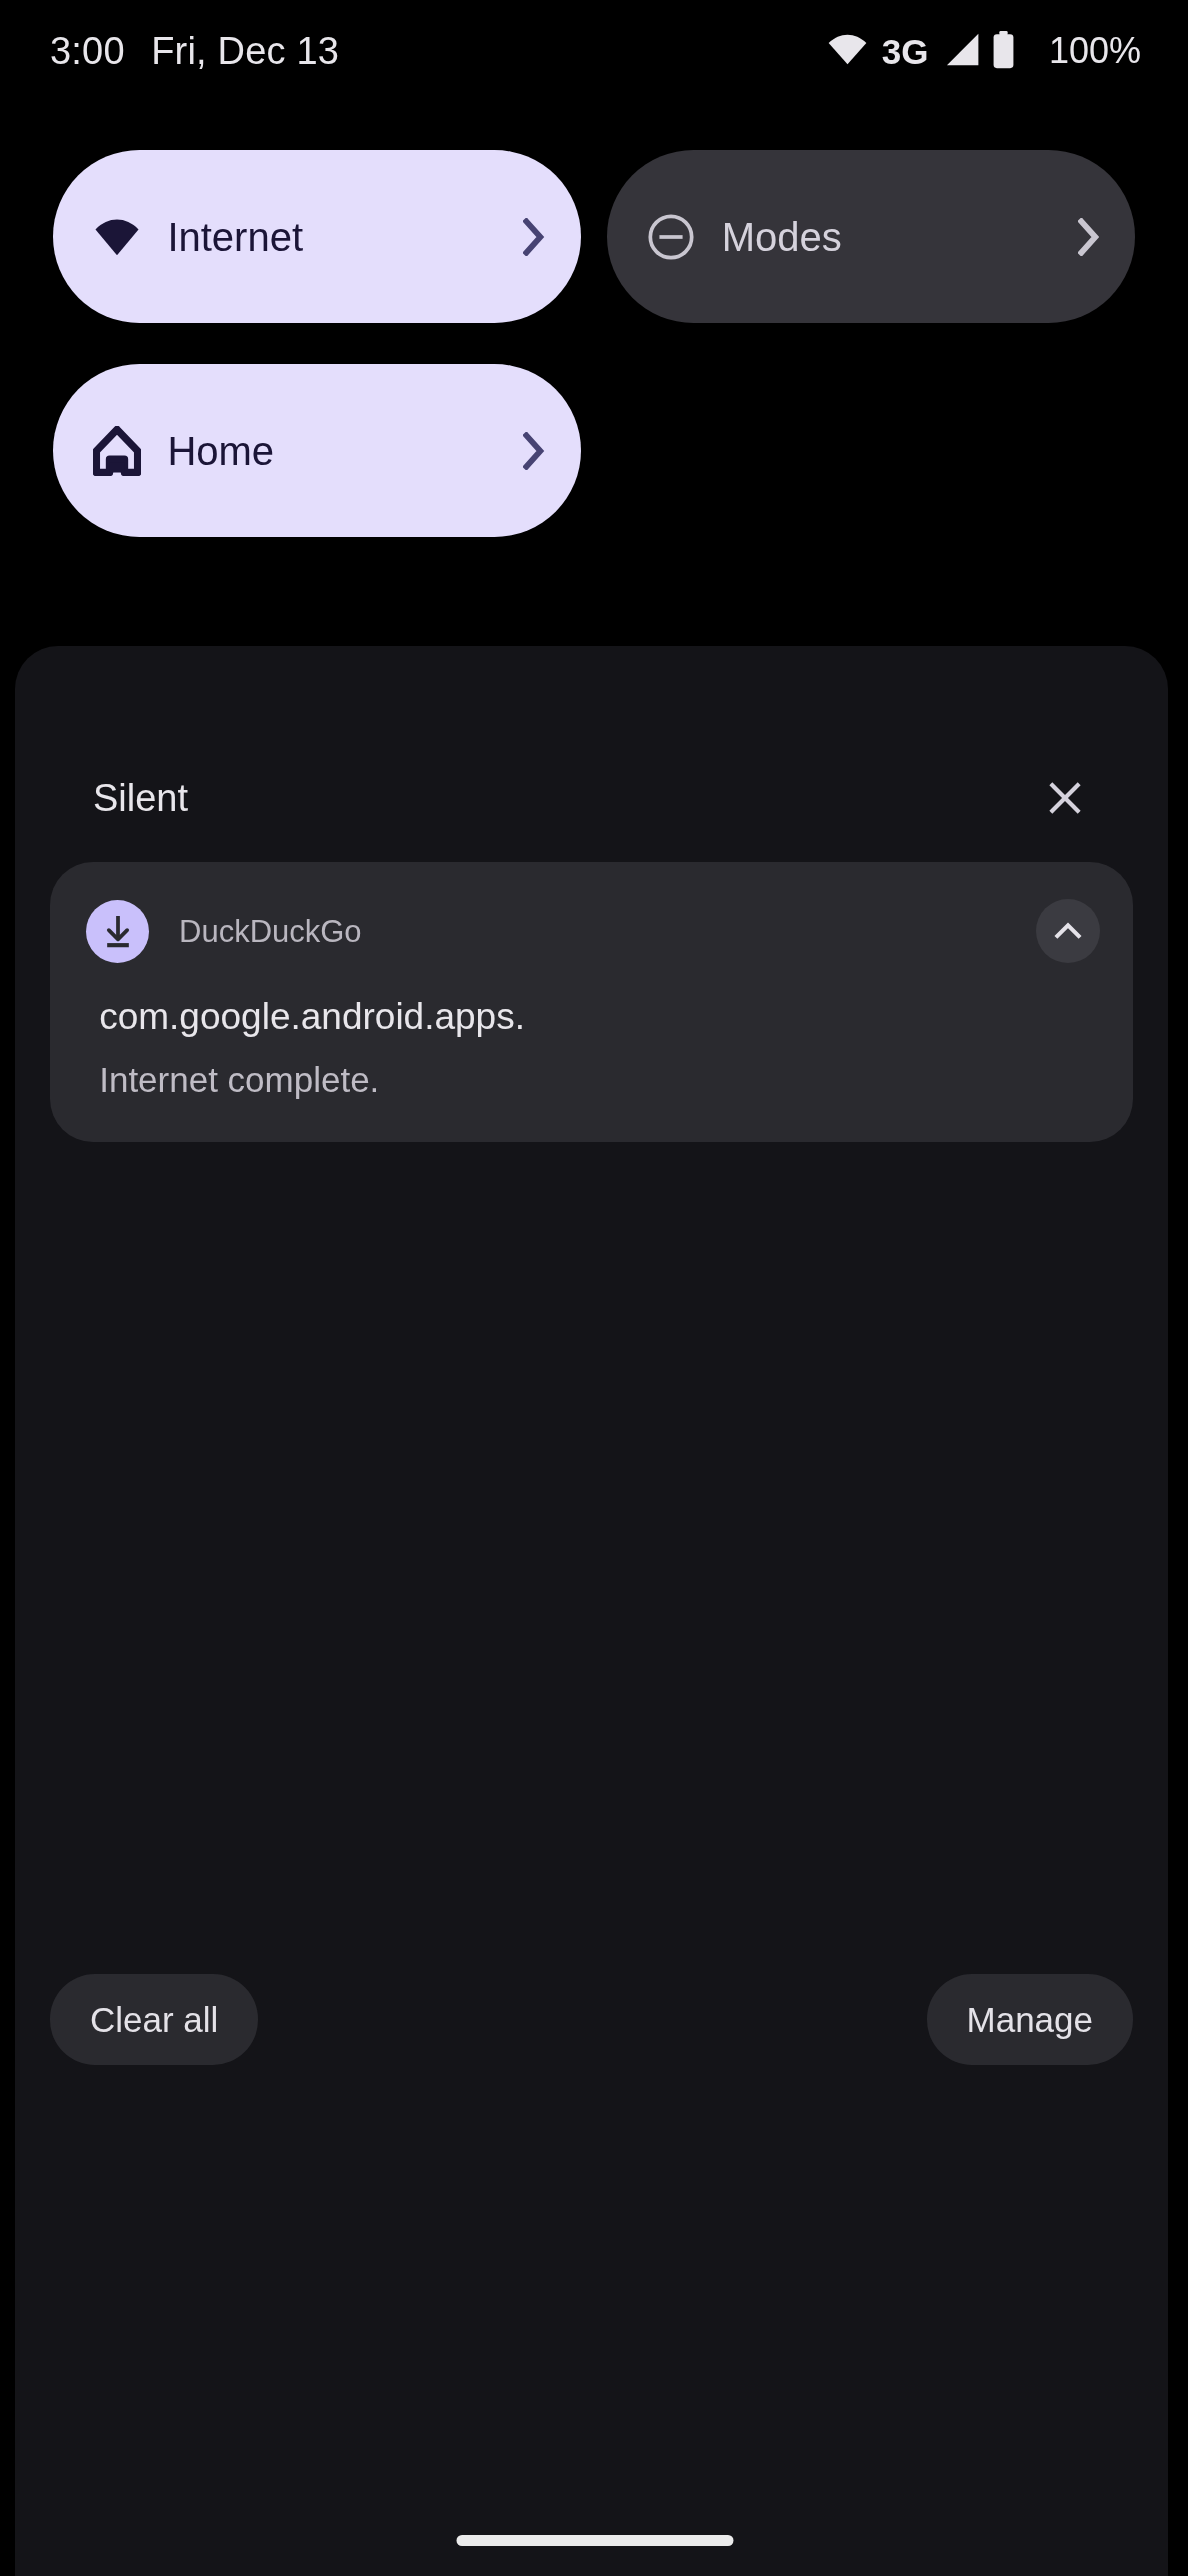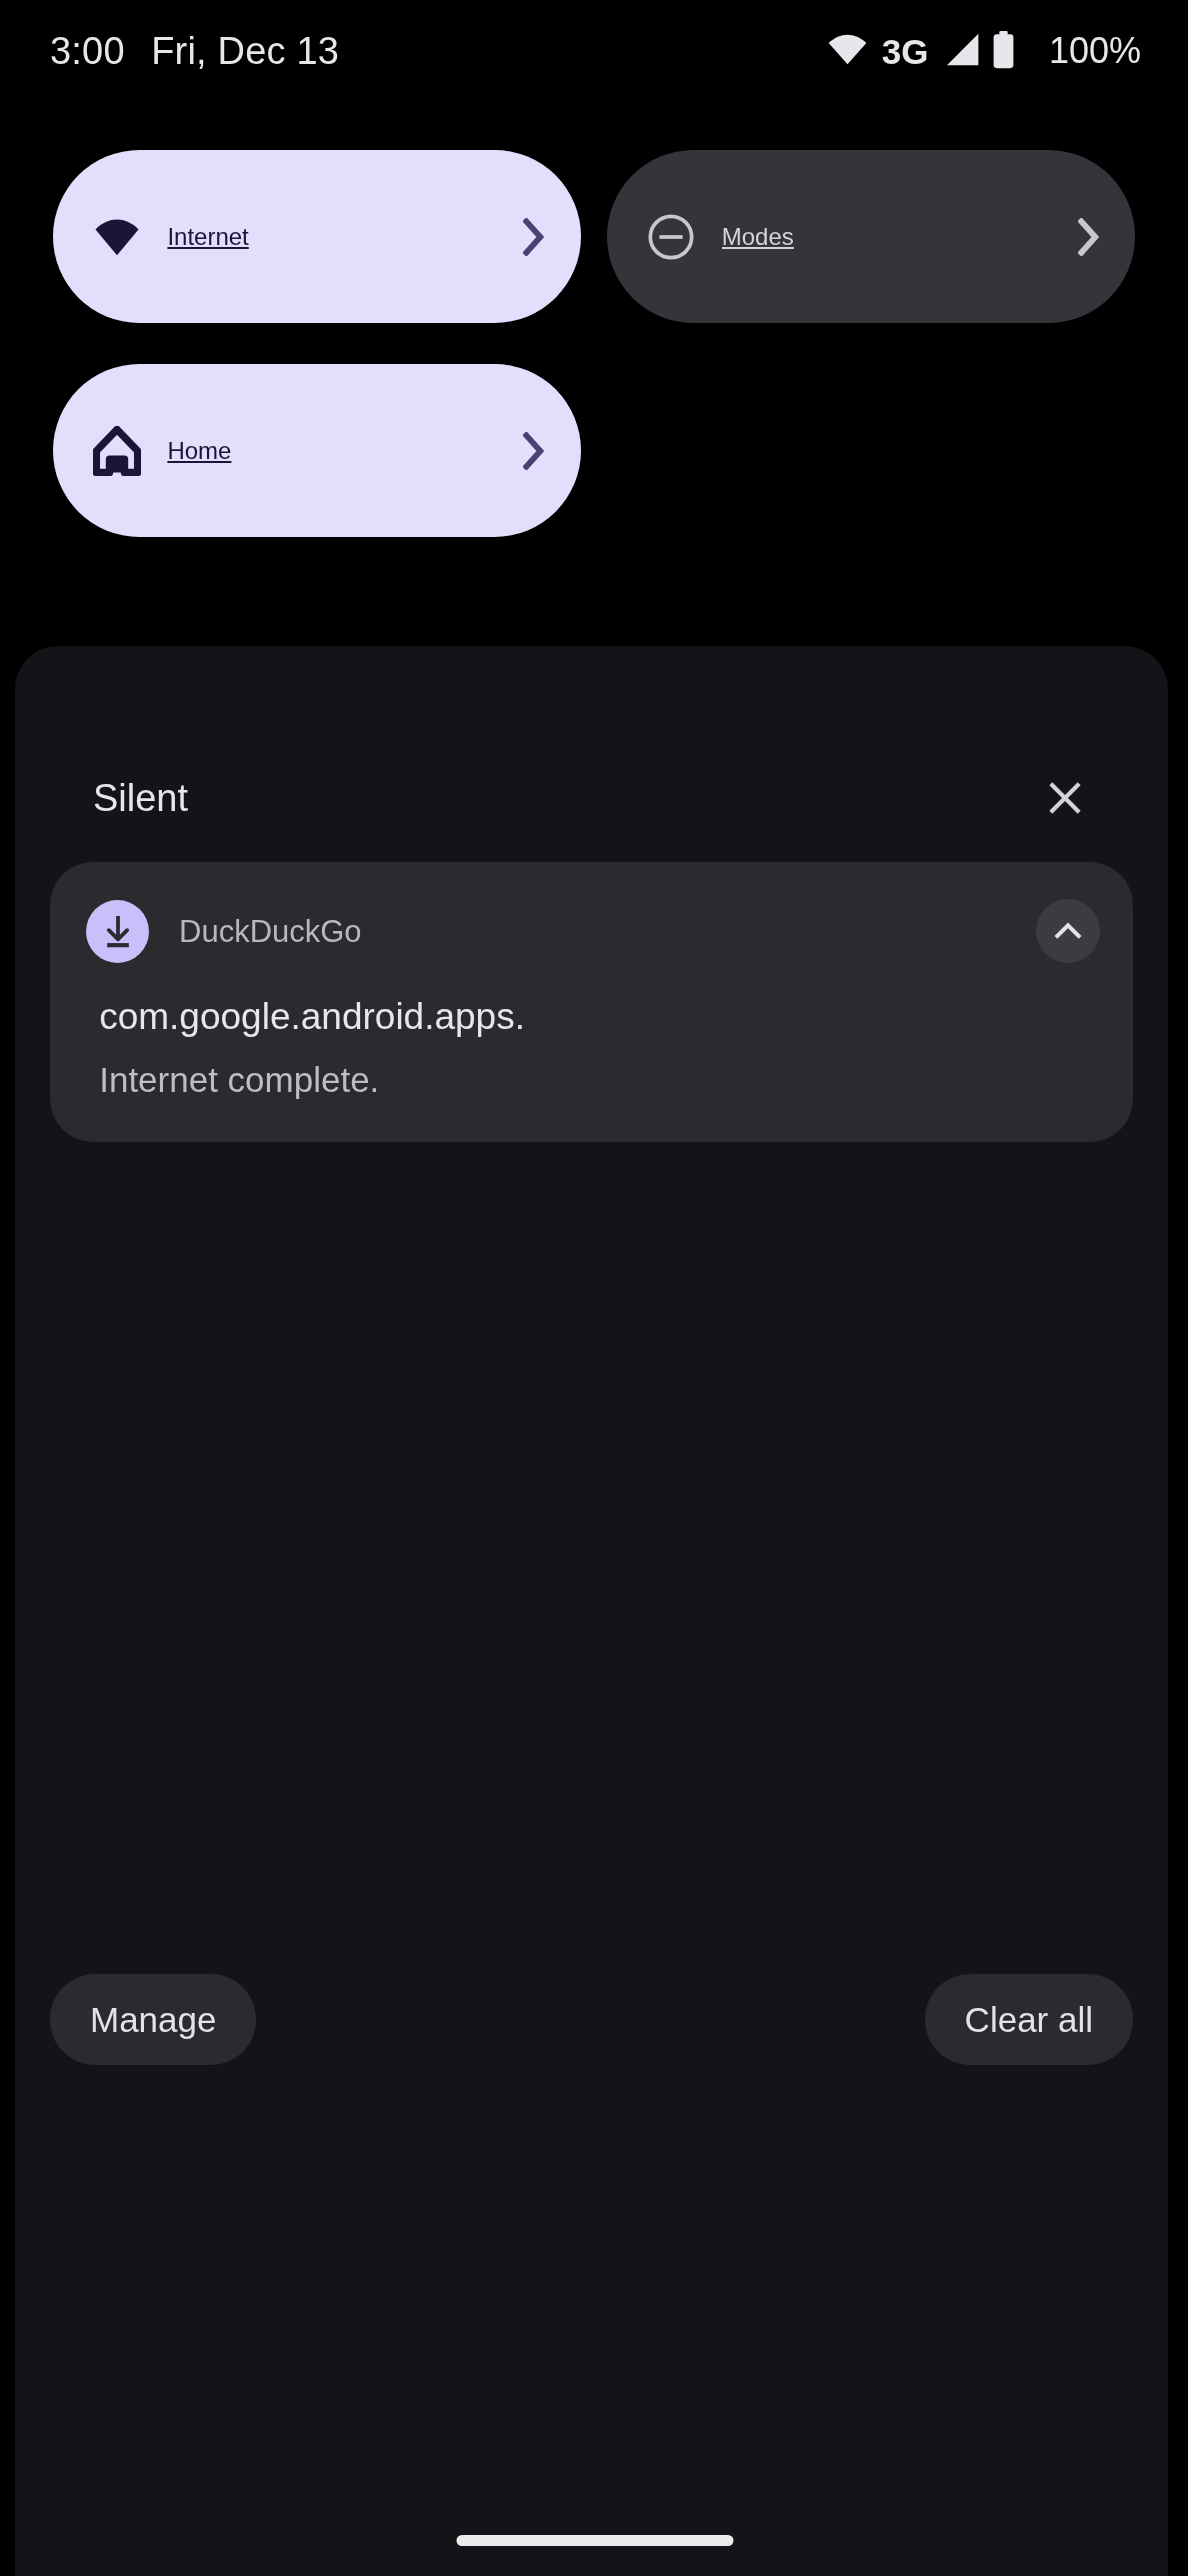--- a/index.html
+++ b/index.html
@@ -98,25 +98,24 @@
   .qs-tile-icon {
     flex: 0 0 auto;
     width: 48px;
     height: 48px;
     display: flex;
     align-items: center;
     justify-content: center;
   }
   .qs-tile-label {
     flex: 1 1 auto;
-    font-size: 24px;
+    font-size: 40px;
     line-height: 1.05;
     white-space: nowrap;
     overflow: hidden;
-    text-decoration: underline;
   }
   .qs-tile.active .qs-tile-label { color: #1B1537; }
   .qs-tile.inactive .qs-tile-label { color: #D5D2DC; }
   .qs-chevron {
     flex: 0 0 auto;
     width: 28px;
     height: 43px;
     display: flex;
     align-items: center;
     justify-content: center;
@@ -373,21 +372,21 @@
       </div>
 
       <div class="notif-title">
         <div>com.google.android.apps.</div>
       </div>
 
       <div class="notif-body">Internet complete.</div>
     </div>
 
     <div id="shade-footer">
+      <button class="shade-action-btn">Clear all</button>
       <button class="shade-action-btn">Manage</button>
-      <button class="shade-action-btn">Clear all</button>
     </div>
   </div>
 
   <div id="home-indicator"></div>
 
 </div>
 
 
 </body></html>

